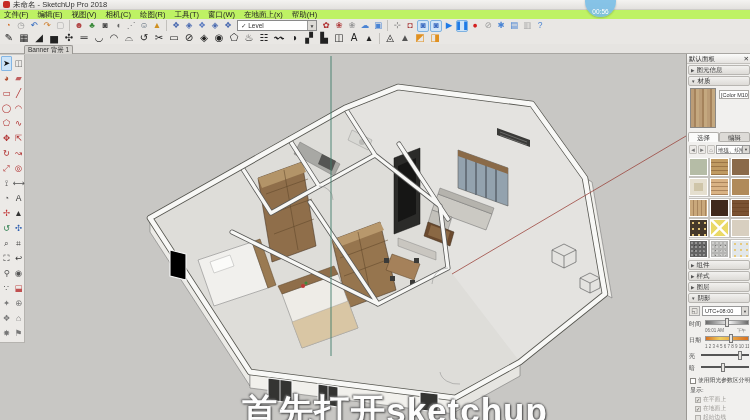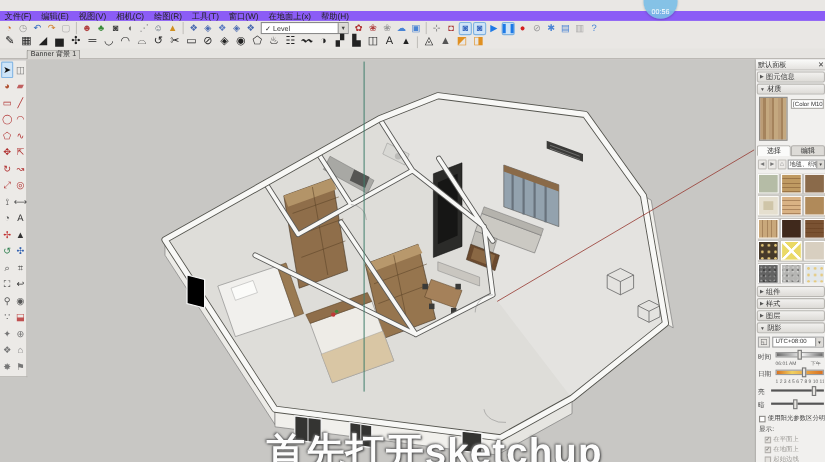--- a/index.html
+++ b/index.html
@@ -3,21 +3,21 @@
 <meta charset="utf-8">
 <style>
   * { margin:0; padding:0; box-sizing:border-box; }
   html,body { width:750px; height:420px; overflow:hidden; font-family:"Liberation Sans","DejaVu Sans",sans-serif; background:#e4e2df; }
   .app { position:absolute; inset:0; width:750px; height:420px; background:#e9e7e4; }
 
   
   .titlebar { position:absolute; left:0; top:0; width:750px; height:10px; background:linear-gradient(#f4f3f1,#e3e1de); display:flex; align-items:center; gap:3px; padding-left:3px; border-bottom:1px solid #cfcdc9; }
   .titlebar .logo { width:7px; height:7px; background:#c62b25; border-radius:2px; }
   .titlebar .title { font-size:7.5px; color:#333; line-height:10px; white-space:nowrap; }
-  .menubar { position:absolute; left:0; top:10px; width:750px; height:9px; background:#8b5cf6; display:flex; gap:9px; padding-left:4px; align-items:center; }
+  .menubar { position:absolute; left:0; top:10px; width:750px; height:9px; background:#bef264; display:flex; gap:9px; padding-left:4px; align-items:center; }
   .menubar span { font-size:7.5px; color:#222; white-space:nowrap; }
   .tbar { position:absolute; display:flex; align-items:center; gap:1px; }
   .tbar1 { left:2px; top:19px; height:13px; width:746px; }
   .tbar2 { left:2px; top:31px; height:14px; width:746px; }
   .ticon { display:inline-flex; width:12px; height:12px; align-items:center; justify-content:center; font-size:8.5px; line-height:1; border:1px solid transparent; border-radius:2px; }
   .tbar2 .ticon { width:14px; height:13px; font-size:10px; }
   .ticon.hl { background:#cfe4f7; border-color:#7fb2e0; }
   .tsep { width:1px; height:11px; background:#c2c0bc; margin:0 2px; }
   .combo { height:11px; width:80px; background:#fff; border:1px solid #8a8a8a; font-size:6.5px; color:#333; display:flex; align-items:center; padding-left:3px; position:relative; margin:0 2px; }
   .combo .arrow { position:absolute; right:0; top:0; width:9px; height:100%; background:#dcdad6; border-left:1px solid #999; font-size:5px; display:flex; align-items:center; justify-content:center; color:#444; }
@@ -71,20 +71,24 @@
   .cbrow.dis { color:#9a9894; }
   .cb { width:6px; height:6px; border:1px solid #8a8884; background:#fff; font-size:5px; line-height:5px; text-align:center; color:#555; flex:none; }
   .cb.dis { background:#e4e2de; border-color:#b2b0ac; }
   .lab { position:absolute; font-size:6px; color:#444; }
 </style>
 </head>
 <body>
 
 <div class="app">
 
+  <div class="titlebar">
+    <div class="logo"></div>
+    <div class="title">未命名 - SketchUp Pro 2018</div>
+  </div>
 
   <div class="menubar" id="menubar">
       <span>文件(F)</span>
       <span>编辑(E)</span>
       <span>视图(V)</span>
       <span>相机(C)</span>
       <span>绘图(R)</span>
       <span>工具(T)</span>
       <span>窗口(W)</span>
       <span>在地面上(x)</span>

